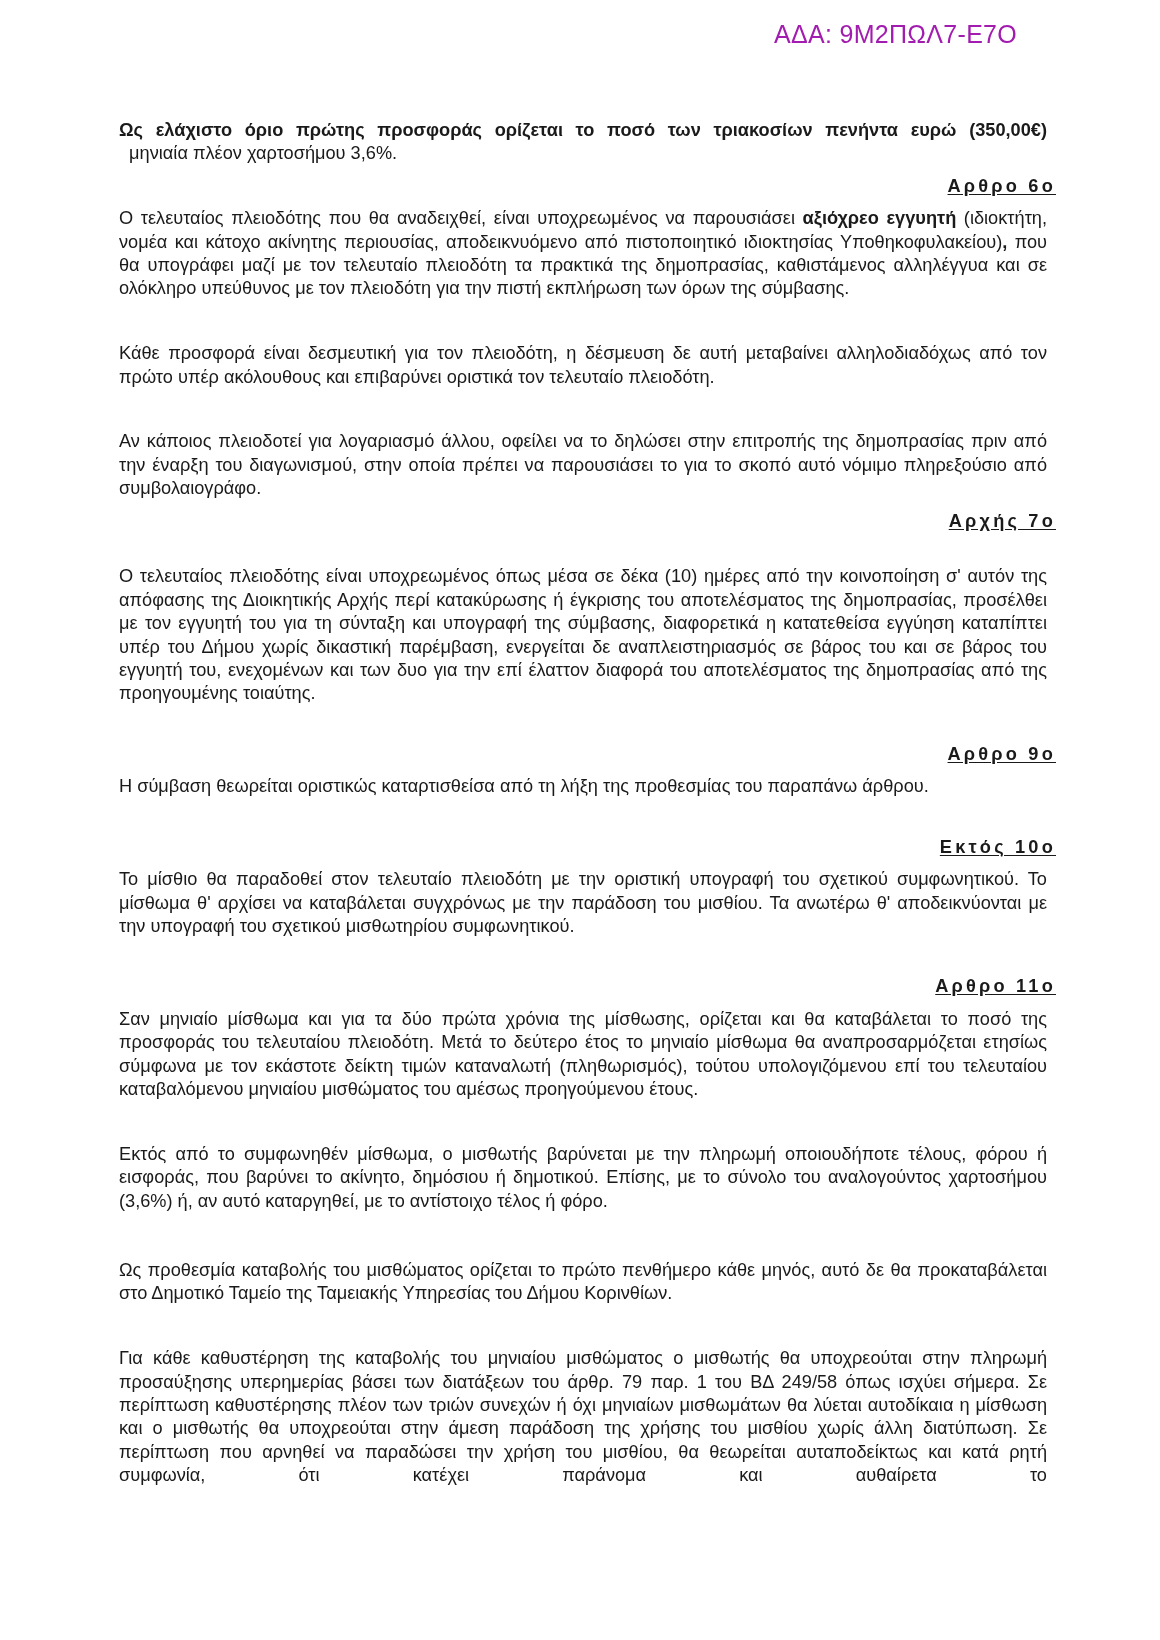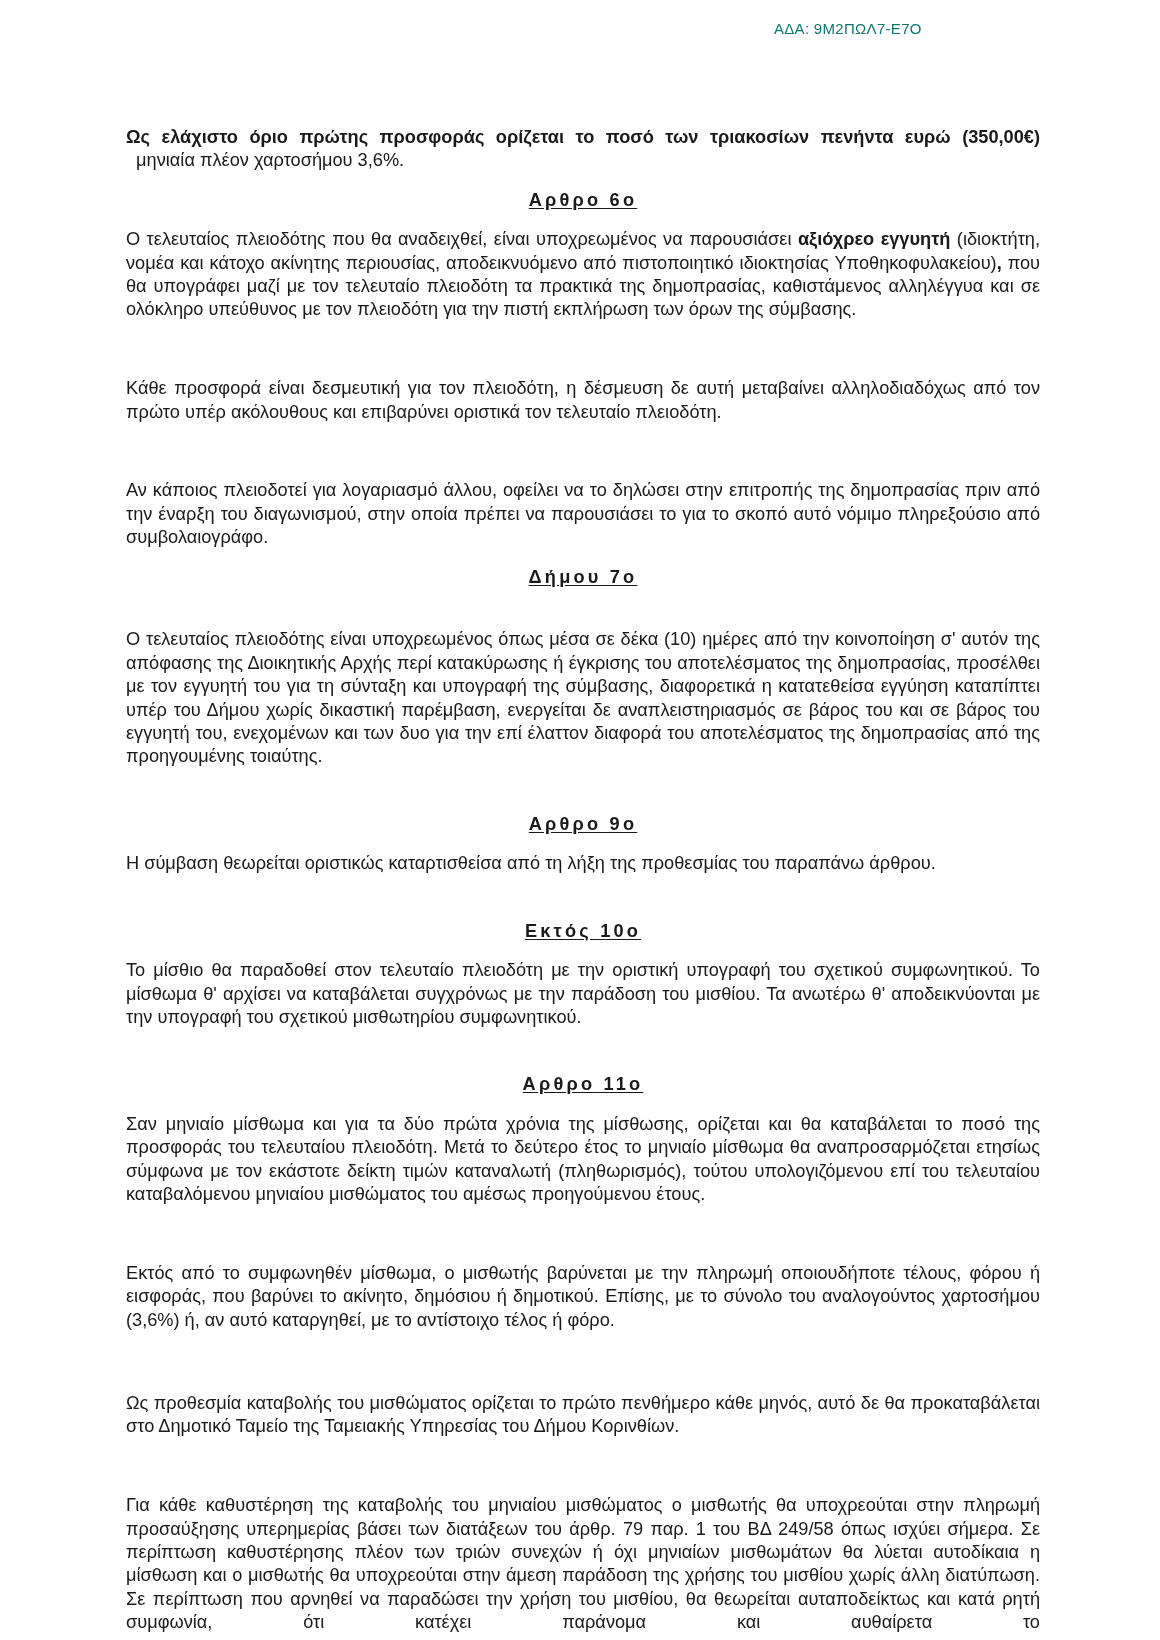--- a/index.html
+++ b/index.html
@@ -1,43 +1,43 @@
 <!DOCTYPE html>
 <html><head>
 <meta charset="utf-8">
 <style>
   html, body { margin: 0; padding: 0; background: #ffffff; }
   body { width: 1160px; height: 1640px; position: relative; overflow: hidden;
          font-family: "Liberation Sans", sans-serif; color: #1a1a1a; }
-  .ada { position: absolute; left: 774px; top: 20px; font-size: 15px; letter-spacing: 0.3px; color: #0f766e; }
+  .ada { position: absolute; left: 774px; top: 20px; font-size: 25px; letter-spacing: 0.3px; color: #a21caf; }
   .content { position: absolute; left: 110px; top: 110px; width: 946px; font-size: 18.2px; line-height: 23.4px; }
-  .p { text-align: justify; text-align-last: left; margin: 16px; }
+  .p { text-align: justify; text-align-last: left; margin: 9px; }
   .gap { height: 23.4px; }
   .gap2 { height: 28px; }
-  .heading { text-align: center; font-weight: bold; text-decoration: underline; letter-spacing: 3.2px;
+  .heading { text-align: right; font-weight: bold; text-decoration: underline; letter-spacing: 3.2px;
              margin: 0; font-size: 18.2px; line-height: 23.4px; text-underline-offset: 2px; }
   b { font-weight: bold; }
 </style>
 </head>
 <body>
 
 <div class="ada">ΑΔΑ: 9Μ2ΠΩΛ7-Ε7Ο</div>
 
 <div class="content">
 
   <p class="p"><b>Ως ελάχιστο όριο πρώτης προσφοράς ορίζεται το ποσό των τριακοσίων πενήντα ευρώ (350,00€)</b><span style="white-space:pre">  μηνιαία πλέον χαρτοσήμου 3,6%.</span></p>
 
   <p class="heading">Αρθρο 6ο</p>
   <p class="p"><span>Ο τελευταίος πλειοδότης που θα αναδειχθεί, είναι υποχρεωμένος να παρουσιάσει </span><b>αξιόχρεο εγγυητή</b><span> (ιδιοκτήτη, νομέα και κάτοχο ακίνητης περιουσίας, αποδεικνυόμενο από πιστοποιητικό ιδιοκτησίας Υποθηκοφυλακείου)</span><b>,</b><span> που θα υπογράφει μαζί με τον τελευταίο πλειοδότη τα πρακτικά της δημοπρασίας, καθιστάμενος αλληλέγγυα και σε ολόκληρο υπεύθυνος με τον πλειοδότη για την πιστή εκπλήρωση των όρων της σύμβασης.</span></p>
   <div class="gap"></div>
   <p class="p">Κάθε προσφορά είναι δεσμευτική για τον πλειοδότη, η δέσμευση δε αυτή μεταβαίνει αλληλοδιαδόχως από τον πρώτο υπέρ ακόλουθους και επιβαρύνει οριστικά τον τελευταίο πλειοδότη.</p>
   <div class="gap"></div>
   <p class="p">Αν κάποιος πλειοδοτεί για λογαριασμό άλλου, οφείλει να το δηλώσει στην επιτροπής της δημοπρασίας πριν από την έναρξη του διαγωνισμού, στην οποία πρέπει να παρουσιάσει το για το σκοπό αυτό νόμιμο πληρεξούσιο από συμβολαιογράφο.</p>
 
-  <p class="heading">Δήμου 7ο</p>
+  <p class="heading">Αρχής 7ο</p>
   <div class="gap"></div>
 
   <p class="p">Ο τελευταίος πλειοδότης είναι υποχρεωμένος όπως μέσα σε δέκα (10) ημέρες από την κοινοποίηση σ' αυτόν της απόφασης της Διοικητικής Αρχής περί κατακύρωσης ή έγκρισης του αποτελέσματος της δημοπρασίας, προσέλθει με τον εγγυητή του για τη σύνταξη και υπογραφή της σύμβασης, διαφορετικά η κατατεθείσα εγγύηση καταπίπτει υπέρ του Δήμου χωρίς δικαστική παρέμβαση, ενεργείται δε αναπλειστηριασμός σε βάρος του και σε βάρος του εγγυητή του, ενεχομένων και των δυο για την επί έλαττον διαφορά του αποτελέσματος της δημοπρασίας από της προηγουμένης τοιαύτης.</p>
   <div class="gap2"></div>
 
   <p class="heading">Αρθρο 9ο</p>
   <p class="p">Η σύμβαση θεωρείται οριστικώς καταρτισθείσα από τη λήξη της προθεσμίας του παραπάνω άρθρου.</p>
   <div class="gap2"></div>
 
   <p class="heading">Εκτός 10ο</p>

